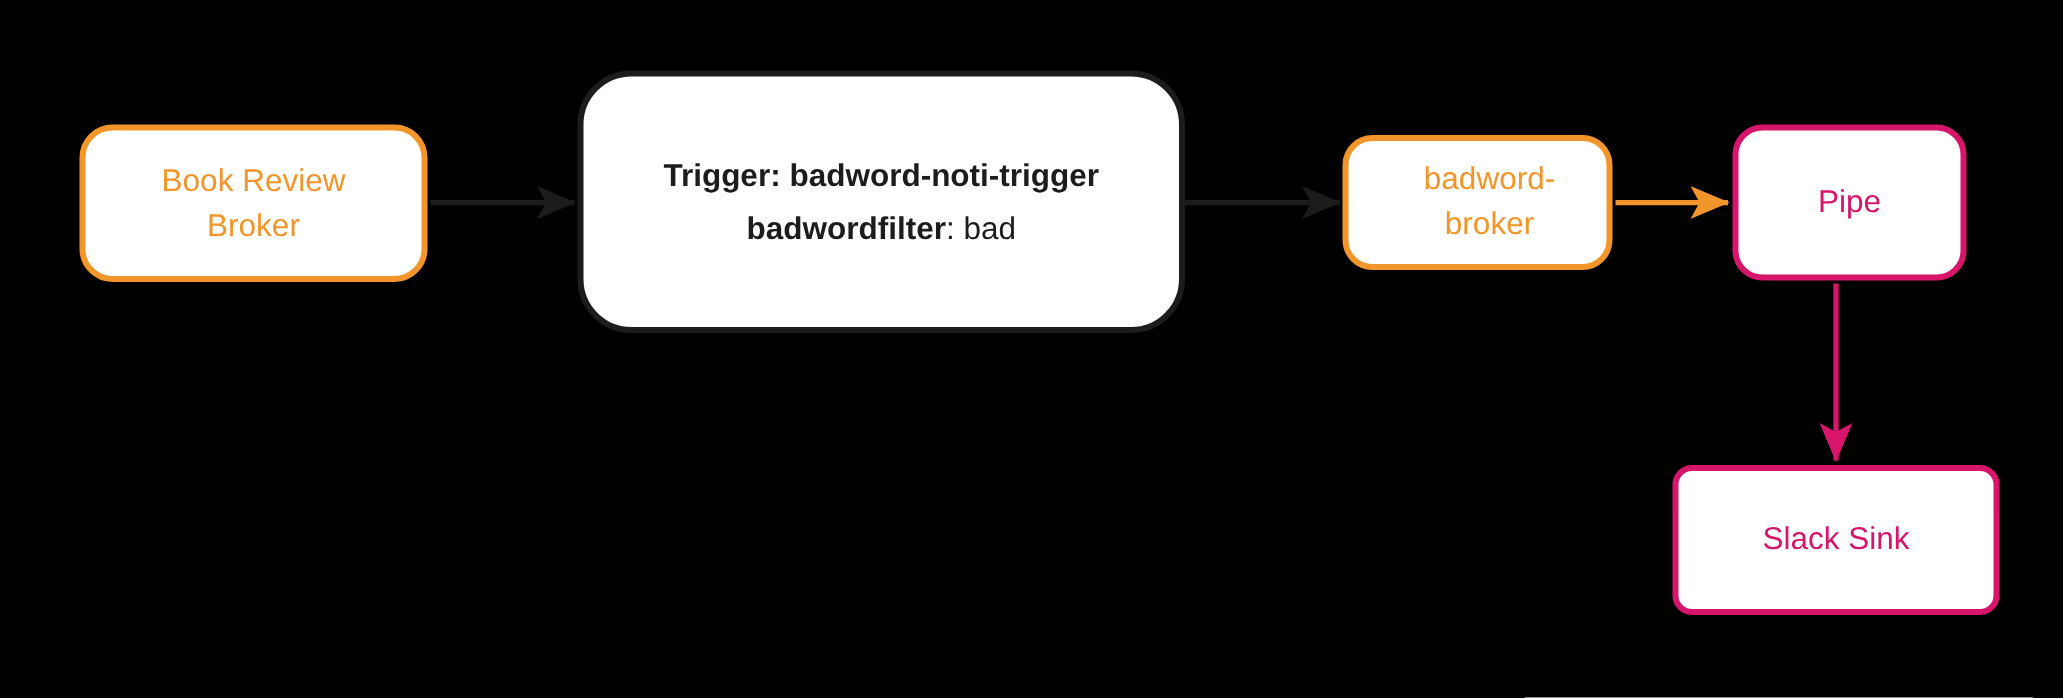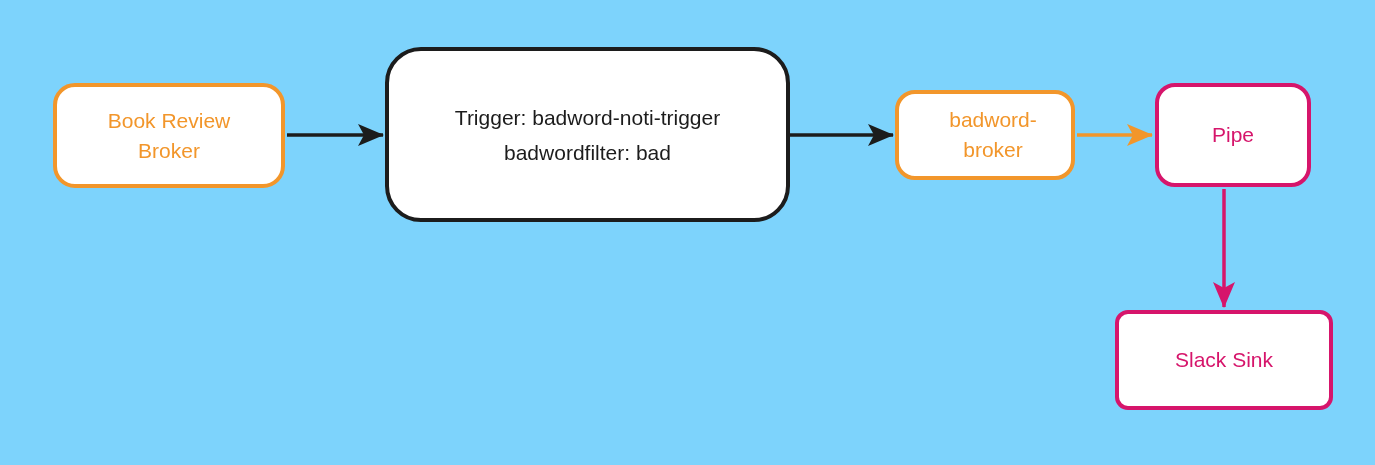--- a/index.html
+++ b/index.html
@@ -5,21 +5,21 @@
   html, body {
     margin: 0;
     padding: 0;
     background: #ffffff;
     font-family: "Liberation Sans", "DejaVu Sans", sans-serif;
   }
   .canvas {
     position: relative;
     width: 1375px;
     height: 465px;
-    background: #7dd3fc;
+    background: #000000;
     overflow: hidden;
   }
   .edges {
     position: absolute;
     inset: 0;
     width: 1375px;
     height: 465px;
     pointer-events: none;
   }
   .node {
@@ -43,21 +43,21 @@
     color: var(--orange);
   }
   .node-book-review-broker .label { max-width: 170px; }
   .node-trigger {
     left: 385px; top: 47px; width: 405px; height: 175px;
     border: 4px solid var(--ink);
     border-radius: 36px;
     color: var(--ink);
   }
   .trigger-lines { line-height: 35px; }
-  .trigger-lines b { font-weight: 400; }
+  .trigger-lines b { font-weight: 700; }
   .node-badword-broker {
     left: 895px; top: 90px; width: 180px; height: 90px;
     border: 4px solid var(--orange);
     border-radius: 20px;
     color: var(--orange);
     padding-left: 16px;
   }
   .node-badword-broker .label { max-width: 120px; }
   .node-pipe {
     left: 1155px; top: 83px; width: 156px; height: 104px;

